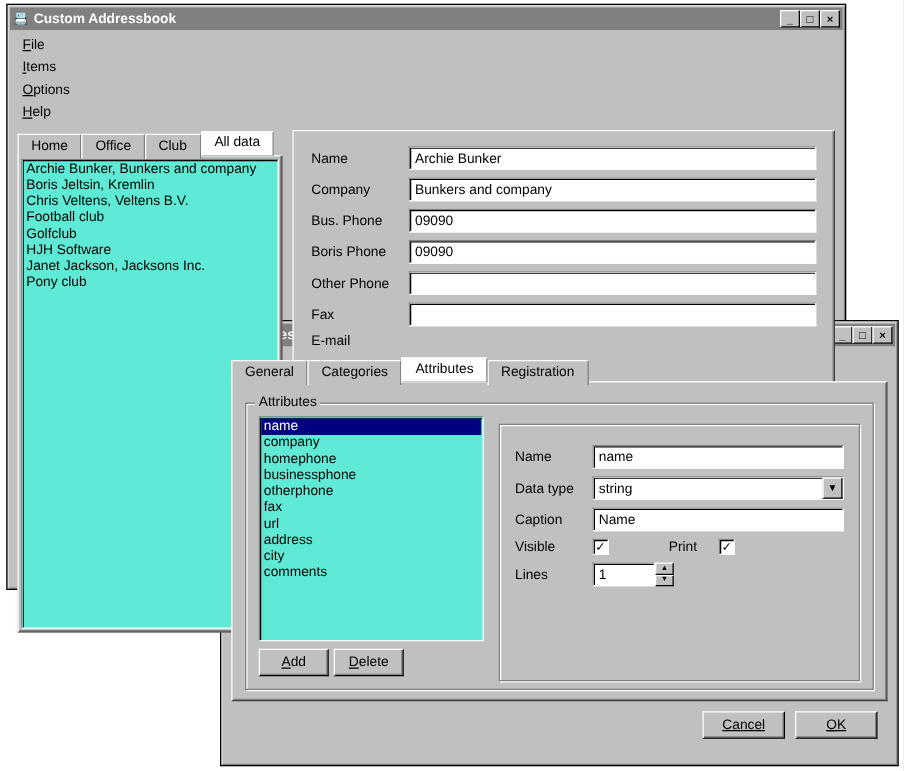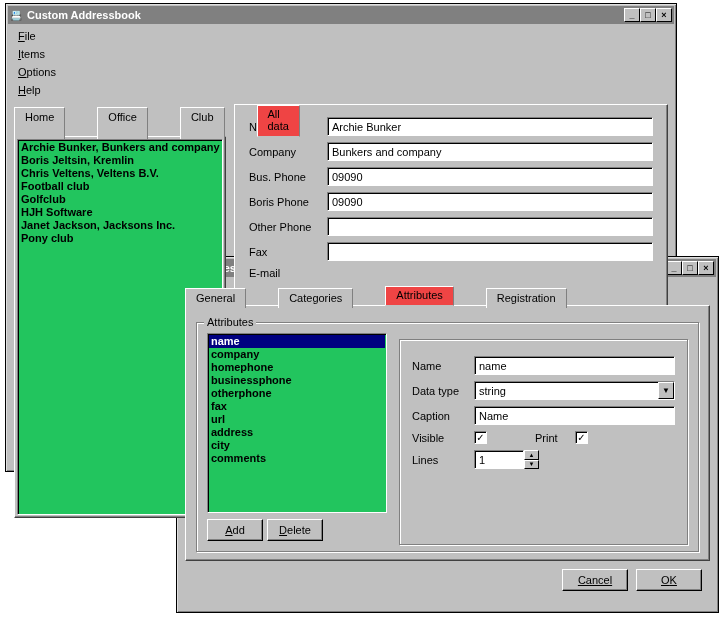--- a/index.html
+++ b/index.html
@@ -41,54 +41,53 @@
   border-right: 1px solid #000; border-bottom: 1px solid #000;
   font-family: Arial;
   font-size: 9px; font-weight: bold;
   display: flex; align-items: center; justify-content: center;
   color: #000;
 }
 .menubar { display: flex; padding: 2px 6px; gap: 2px; flex-direction: column; }
 .menubar span { padding: 2px 6px; cursor: default; }
 .menubar u { text-decoration: underline; }
 
-.tabs { display: flex; position: relative; z-index: 2; gap: 32px; }
+.tabs { display: flex; position: relative; z-index: 2; }
 .tab {
   padding: 3px 10px 3px 10px;
   background: #c0c0c0;
   border-top: 1px solid #fff; border-left: 1px solid #fff;
   border-right: 1px solid #808080;
   margin-right: 0px;
   position: relative;
   top: 1px;
   cursor: default;
 }
 .tab.active {
-  background: #ef4444;
+  background: #ffffff;
   border-bottom: 1px solid #c0c0c0;
   top: 1px; padding-top: 2px; padding-bottom: 4px;
   z-index: 3;
 }
 .tab.inactive { top: 3px; }
 .tabpanel {
   border-top: 1px solid #fff; border-left: 1px solid #fff;
   border-right: 1px solid #404040; border-bottom: 1px solid #404040;
   box-shadow: inset -1px -1px 0 #808080;
   background: #c0c0c0;
   position: relative; z-index: 1;
 }
 
 .listbox {
-  background: #22c55e;
+  background: #5eead4;
   border-top: 1px solid #808080; border-left: 1px solid #808080;
   border-right: 1px solid #fff; border-bottom: 1px solid #fff;
   box-shadow: inset 1px 1px 0 #000;
   padding: 1px;
   overflow: auto;
-  font-weight: bold;
 }
 .listbox .item { padding: 0 2px; line-height: 13px; white-space: nowrap; cursor: default; }
 .listbox .item.selected { background: #000080; color: #fff; }
 .group {
   border: 1px solid #808080;
   box-shadow: 1px 1px 0 #fff, inset 1px 1px 0 #fff;
   padding: 10px;
   position: relative;
   margin-top: 6px;
 }

